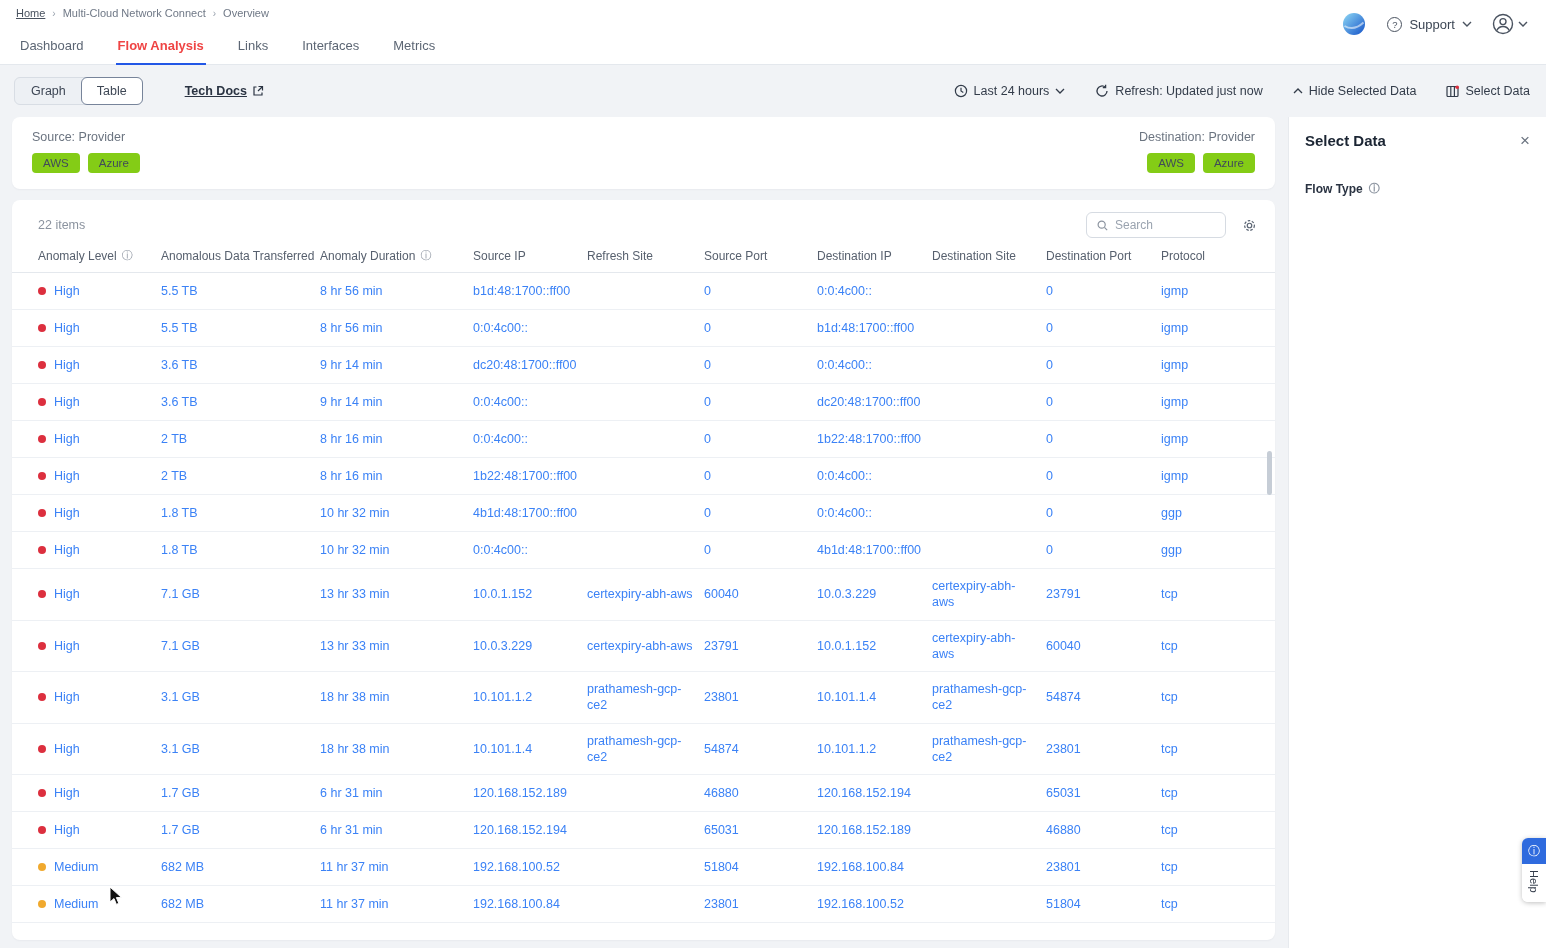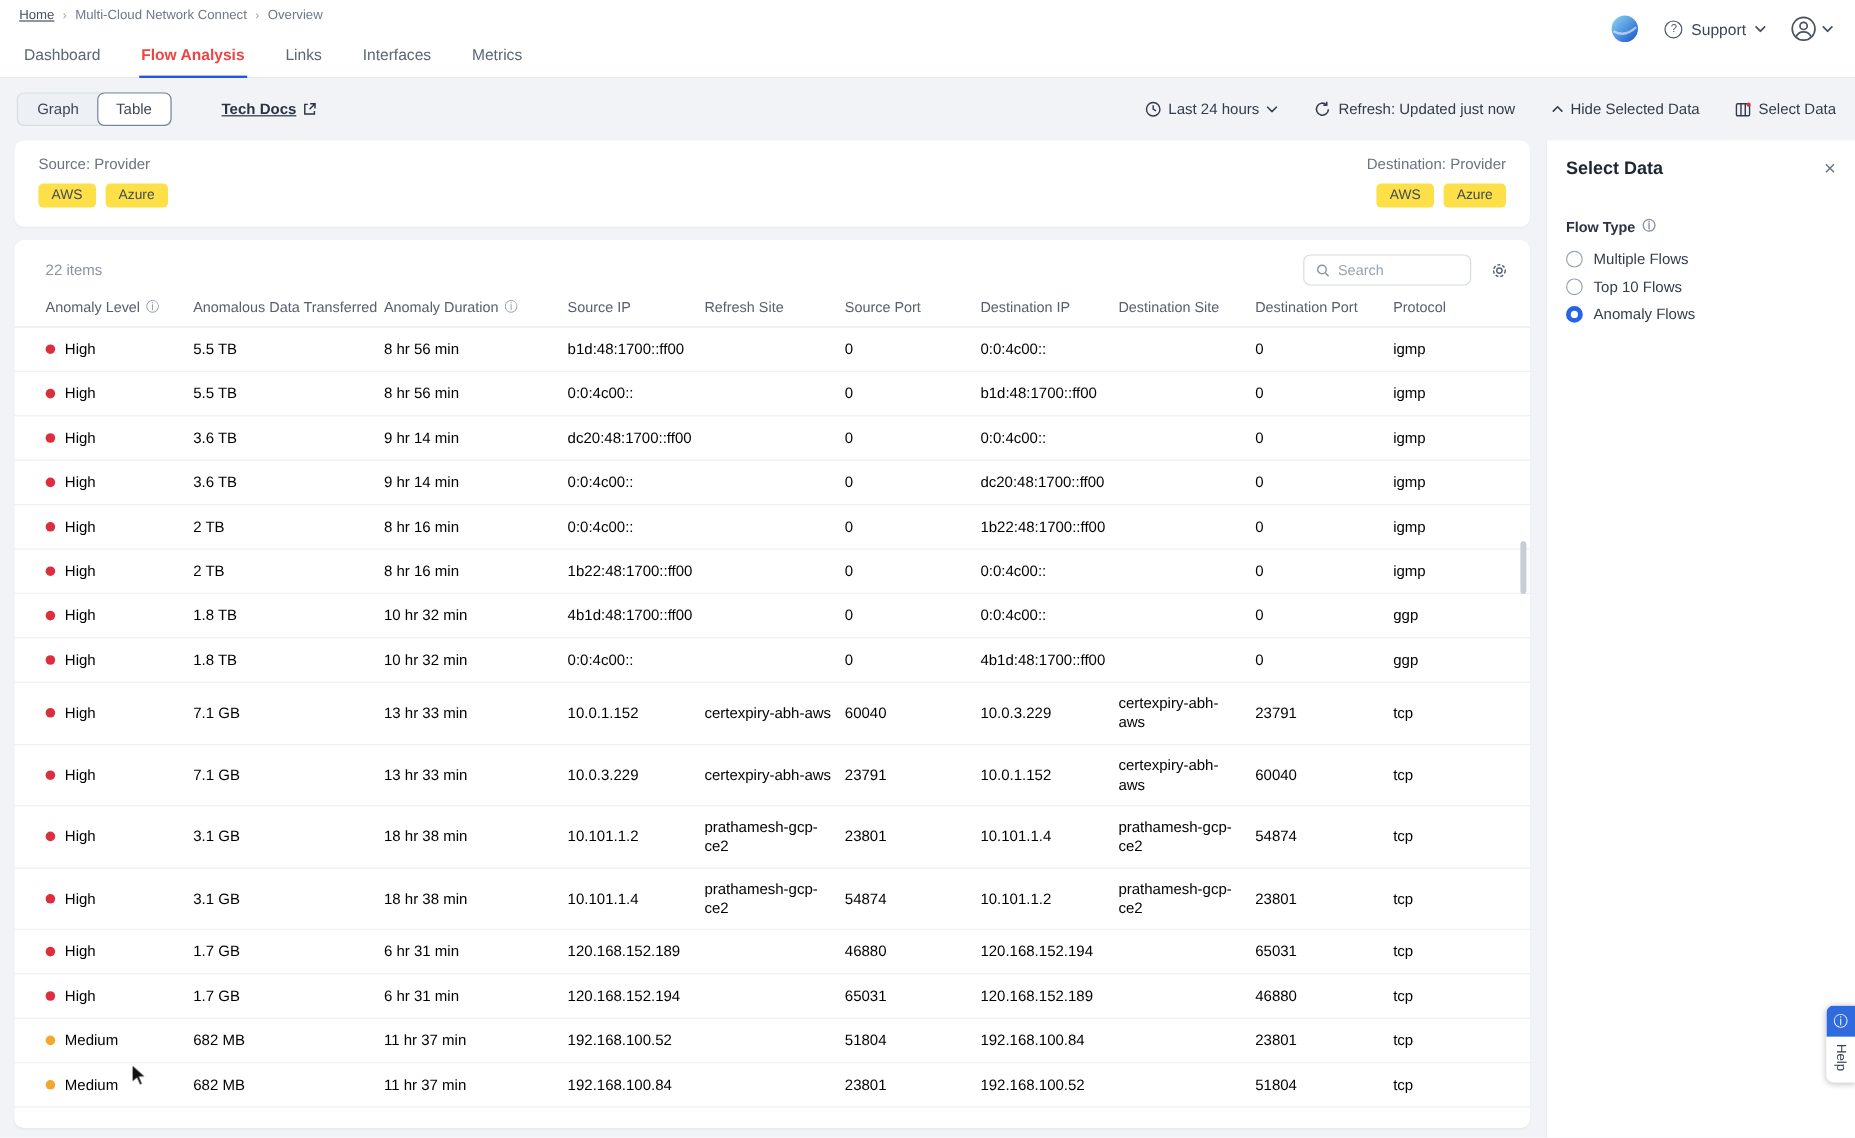--- a/index.html
+++ b/index.html
@@ -45,42 +45,42 @@
   .body-row { flex:1; min-height:0; display:flex; }
   .main-col { flex:1; min-width:0; display:flex; flex-direction:column; margin-right:13px; padding-bottom:8px; }
   
   .filter-card { background:#fff; border-radius:8px; padding:13px 20px 16px;
                  display:flex; justify-content:space-between; margin-bottom:11px;
                  box-shadow:0 1px 2px rgba(16,24,40,.04); }
   .filter-label { font-size:12.5px; color:#6b7480; }
   .chips { display:flex; gap:8px; margin-top:9px; }
   .filter-group.right { text-align:right; }
   .filter-group.right .chips { justify-content:flex-end; }
-  .chip { background:#fde047; border-radius:4px; padding:4px 11px; font-size:11.5px;
+  .chip { background:#84cc16; border-radius:4px; padding:4px 11px; font-size:11.5px;
           color:#414b59; cursor:pointer; }
   
   .table-card { flex:1; min-height:0; background:#fff; border-radius:8px; padding-top:12px;
                 display:flex; flex-direction:column; box-shadow:0 1px 2px rgba(16,24,40,.04); }
   .card-head { display:flex; align-items:center; padding:0 18px 10px 26px; }
   .items-count { font-size:12.5px; color:#8b939f; }
   .search-box { margin-left:auto; display:flex; align-items:center; gap:7px;
                 border:1px solid #d6dbe2; border-radius:6px; padding:5px 10px; width:140px; background:#fff; }
   .search-box input { border:none; outline:none; font-size:12px; width:100%; color:#333c4a;
                       background:transparent; font-family:"Liberation Sans", sans-serif; }
   .search-box input::placeholder { color:#9aa3af; }
   .gear { margin-left:16px; color:#5c6674; cursor:pointer; display:flex; }
   .thead, .tr { display:grid;
     grid-template-columns:123px 159px 153px 114px 117px 113px 115px 114px 115px minmax(0,1fr);
     padding-left:26px; padding-right:10px; }
   .thead { padding-bottom:9px; border-bottom:1px solid #e4e8ed; }
   .th { display:flex; align-items:center; gap:5px; font-size:12px; color:#57606e; white-space:nowrap; }
   .info-ic { font-size:11px; color:#8b939f; cursor:pointer; }
   .tbody { flex:1; overflow:hidden; position:relative; }
   .tr { min-height:37px; align-items:center; border-bottom:1px solid #edf0f4;
-        font-size:12.5px; color:#000000; cursor:default; }
+        font-size:12.5px; color:#3b82f6; cursor:default; }
   .tbody .tr:first-child { margin-top:-16px; }
   .td { padding:9px 10px 9px 0; line-height:1.3; }
   .td.nowrap { white-space:nowrap; }
   .td.level { display:flex; align-items:center; gap:8px; }
   .dot { width:8px; height:8px; border-radius:50%; flex:none; }
   .dot.high { background:#dc2f3e; }
   .dot.medium { background:#f0a92e; }
   .scroll-thumb { position:absolute; right:3px; top:178px; width:5px; height:44px;
                   border-radius:3px; background:#c6cdd6; cursor:grab; z-index:5; }
   
@@ -528,34 +528,20 @@
 
     <aside class="select-panel">
       <div class="panel-head">
         <span class="panel-title">Select Data</span>
         <span class="panel-close">×</span>
       </div>
       <div class="flow-type">
         <span>Flow Type</span>
         <span class="info-ic">ⓘ</span>
       </div>
-      <div id="flow-options">
-          <div class="radio-row">
-            <span class="radio"></span>
-            <span>Multiple Flows</span>
-          </div>
-          <div class="radio-row">
-            <span class="radio"></span>
-            <span>Top 10 Flows</span>
-          </div>
-          <div class="radio-row">
-            <span class="radio selected"></span>
-            <span>Anomaly Flows</span>
-          </div>
-        </div>
     </aside>
   </div>
 </div>
 
 <div class="help-widget">
   <div class="help-top">ⓘ</div>
   <div class="help-bottom">
     <span class="help-text">Help</span>
   </div>
 </div>

